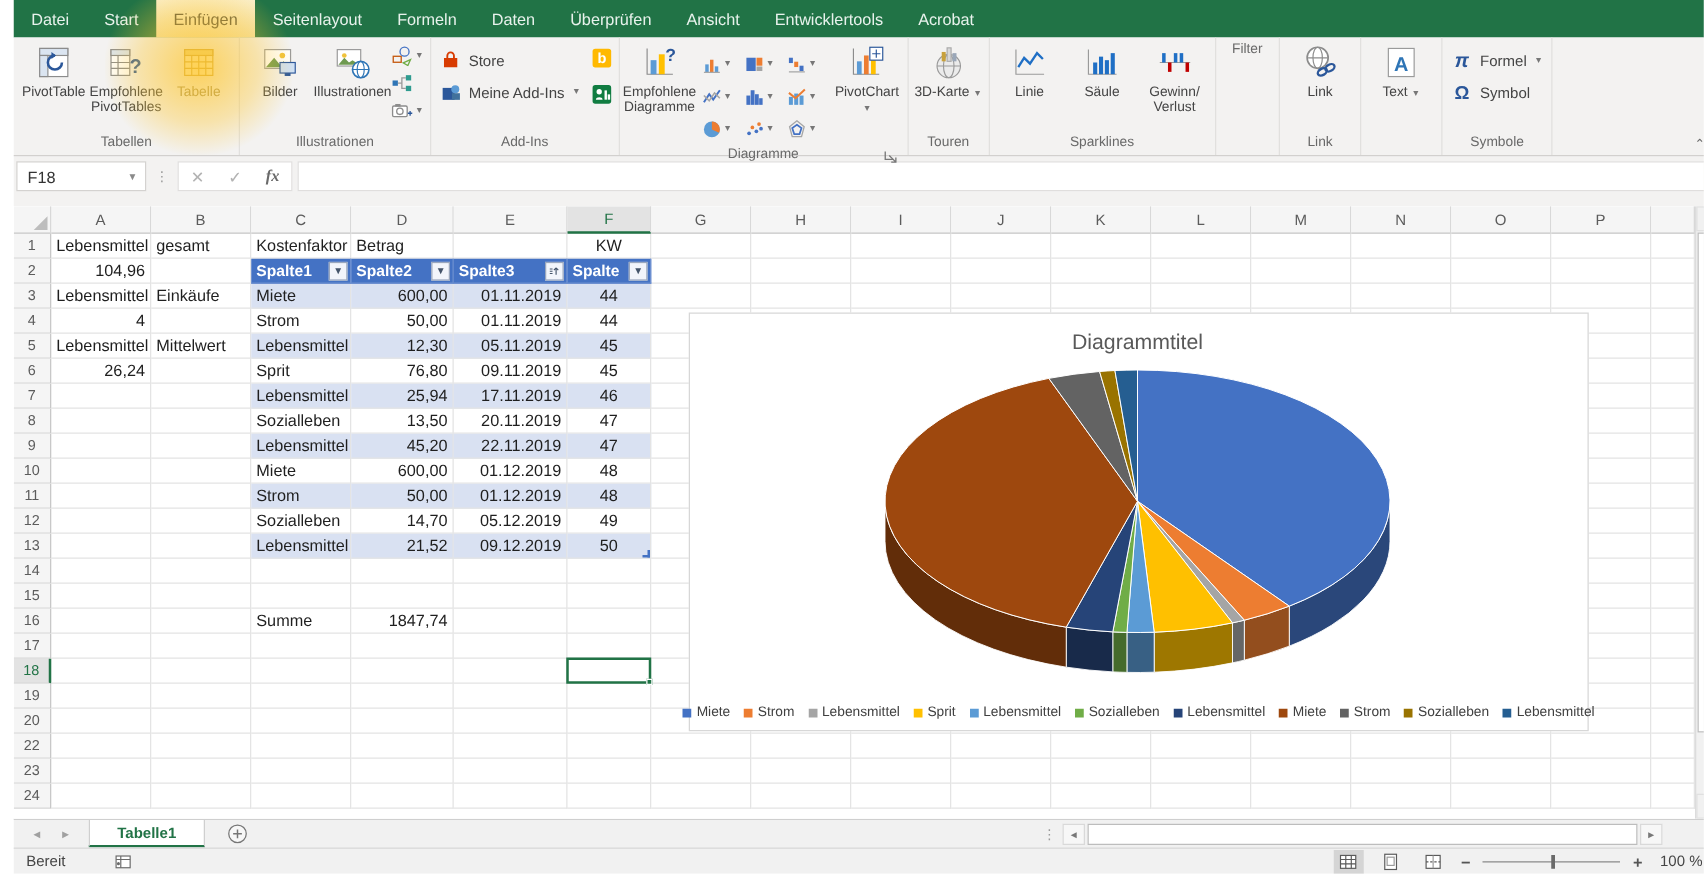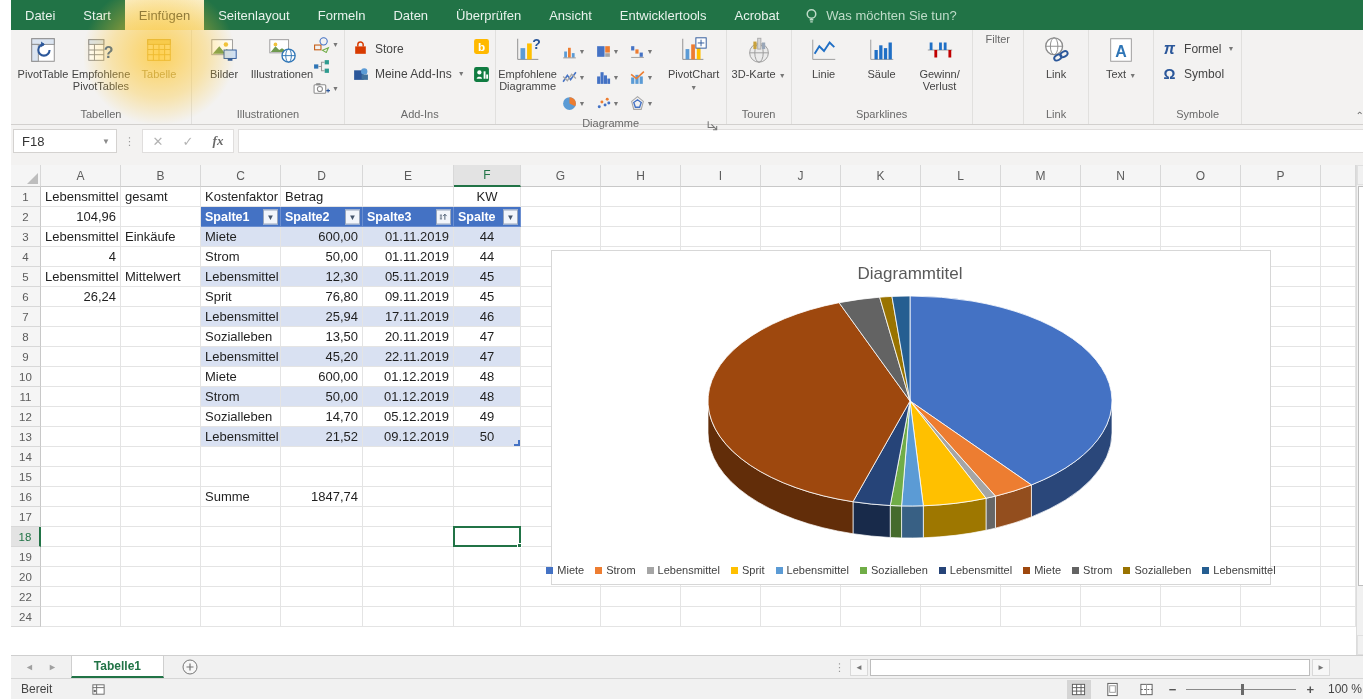--- a/index.html
+++ b/index.html
@@ -112,27 +112,20 @@
         <div class="rtab">Start</div>
         <div class="rtab active">Einfügen</div>
         <div class="rtab">Seitenlayout</div>
         <div class="rtab">Formeln</div>
         <div class="rtab">Daten</div>
         <div class="rtab">Überprüfen</div>
         <div class="rtab">Ansicht</div>
         <div class="rtab">Entwicklertools</div>
         <div class="rtab">Acrobat</div>
       </div>
-    <div class="tellme">
-      <svg class="i16" width="14" height="15" viewBox="0 0 16 16">
-          <circle cx="8" cy="6.5" r="4" fill="none" stroke="#bfdcc9" stroke-width="1.4"></circle>
-          <path d="M6.3 12h3.4M6.8 14h2.4" stroke="#bfdcc9" stroke-width="1.3"></path>
-        </svg>
-      <span>Was möchten Sie tun?</span>
-    </div>
   </div>
 
   <div class="ribbon" id="ribbon">
       <div class="rgroup">
         <div class="rgroup-body">
           <div class="rbtn-large">
             <svg class="i32" viewBox="0 0 32 32">
               <rect x="4" y="4" width="24" height="24" fill="#fff" stroke="#8c8c8c"></rect>
               <rect x="4" y="4" width="24" height="6" fill="#dbe5f1" stroke="#8c8c8c"></rect>
               <rect x="4" y="10" width="7" height="18" fill="#dbe5f1" stroke="#8c8c8c"></rect>
@@ -896,20 +889,40 @@
           <div class="gcell al" style="width:80px"></div>
           <div class="gcell al" style="width:80px"></div>
           <div class="gcell al" style="width:80px"></div>
           <div class="gcell al" style="width:80px"></div>
           <div class="gcell al" style="width:80px"></div>
           <div class="gcell al" style="width:80px"></div>
           <div class="gcell" style="width:35px"></div>
         </div>
         <div class="grow">
           <div class="rowhead">22</div>
+          <div class="gcell al" style="width:80px"></div>
+          <div class="gcell al" style="width:80px"></div>
+          <div class="gcell al" style="width:80px"></div>
+          <div class="gcell al" style="width:82px"></div>
+          <div class="gcell al" style="width:91px"></div>
+          <div class="gcell al" style="width:67px"></div>
+          <div class="gcell al" style="width:80px"></div>
+          <div class="gcell al" style="width:80px"></div>
+          <div class="gcell al" style="width:80px"></div>
+          <div class="gcell al" style="width:80px"></div>
+          <div class="gcell al" style="width:80px"></div>
+          <div class="gcell al" style="width:80px"></div>
+          <div class="gcell al" style="width:80px"></div>
+          <div class="gcell al" style="width:80px"></div>
+          <div class="gcell al" style="width:80px"></div>
+          <div class="gcell al" style="width:80px"></div>
+          <div class="gcell" style="width:35px"></div>
+        </div>
+        <div class="grow">
+          <div class="rowhead">23</div>
           <div class="gcell al" style="width:80px"></div>
           <div class="gcell al" style="width:80px"></div>
           <div class="gcell al" style="width:80px"></div>
           <div class="gcell al" style="width:82px"></div>
           <div class="gcell al" style="width:91px"></div>
           <div class="gcell al" style="width:67px"></div>
           <div class="gcell al" style="width:80px"></div>
           <div class="gcell al" style="width:80px"></div>
           <div class="gcell al" style="width:80px"></div>
           <div class="gcell al" style="width:80px"></div>

